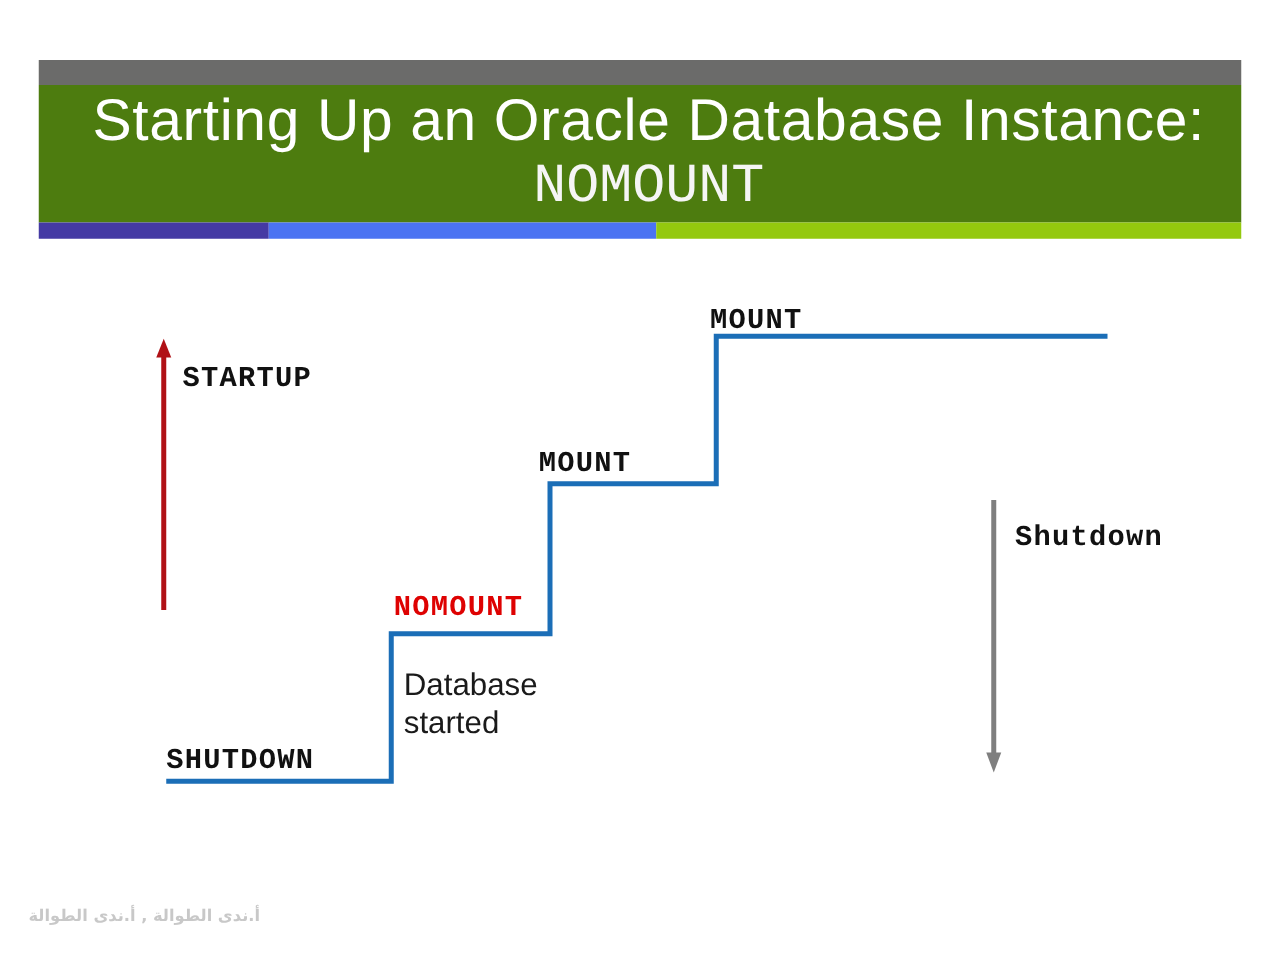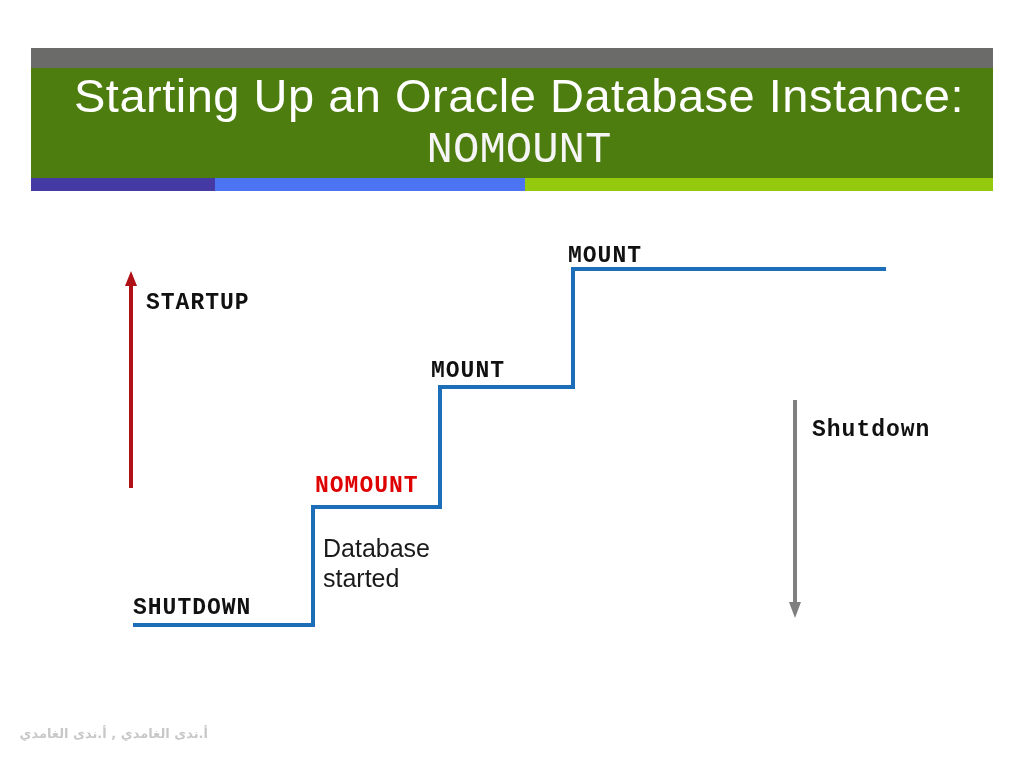--- a/index.html
+++ b/index.html
@@ -94,13 +94,13 @@
 
 <div class="diag-label lbl-shutdown-state">SHUTDOWN</div>
 
 <div class="diag-label lbl-shutdown-action">Shutdown</div>
 
 <div class="instance-note">
   <div>Database</div>
   <div>started</div>
 </div>
 
-<div class="footer-credits">أ.ندى الغامدي , أ.ندى الغامدي</div>
+<div class="footer-credits">أ.ندى الطوالة , أ.ندى الطوالة</div>
 
 </body></html>

